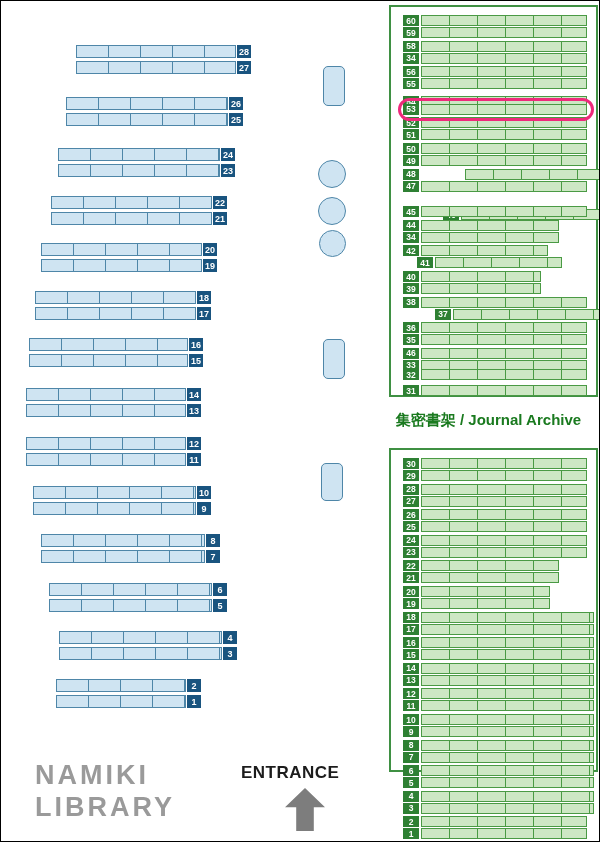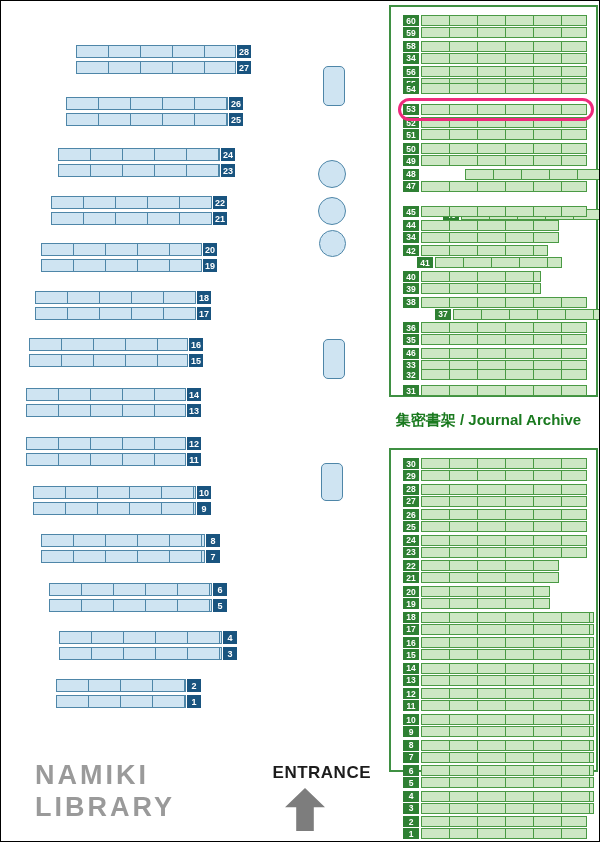--- a/index.html
+++ b/index.html
@@ -78,21 +78,21 @@
     position:absolute; left:378px; top:410px; width:219px;
     text-align:center; font-size:15px; font-weight:bold;
     color:var(--archive-label-green,#1a7a1f);
   }
   .library-name{
     position:absolute; left:34px; top:758px;
     font-size:27px; font-weight:bold; letter-spacing:3px; line-height:32px;
     color:var(--library-name-gray,#9a9a9a);
   }
   .entrance{
-    position:absolute; left:240px; top:762px; width:130px; text-align:right;
+    position:absolute; left:240px; top:762px; width:130px; text-align:left;
     font-size:17px; font-weight:bold; letter-spacing:0.5px; color:#1c1c1c;
   }
   .arrow{
     position:absolute; left:284px; top:787px; width:40px; height:43px;
     background:var(--entrance-arrow-gray,#7d7d7d);
     clip-path:polygon(50% 0,100% 45%,72% 45%,72% 100%,28% 100%,28% 45%,0 45%);
   }
 </style>
 </head>
 <body>
@@ -267,21 +267,21 @@
         <div class="green-bar" style="width: 166px;"></div>
       </div>
       <div class="green-row" style="top: 59.2px;">
         <div class="green-badge">56</div>
         <div class="green-bar" style="width: 166px;"></div>
       </div>
       <div class="green-row" style="top: 71.2px;">
         <div class="green-badge">55</div>
         <div class="green-bar" style="width: 166px;"></div>
       </div>
-      <div class="green-row" style="top: 76px;">
+      <div class="green-row" style="top: 89px;">
         <div class="green-badge">54</div>
         <div class="green-bar" style="width: 166px;"></div>
       </div>
       <div class="green-row" style="top: 96.8px; justify-content: space-between;">
         <div class="green-badge">53</div>
         <div class="green-bar" style="width: 166px;"></div>
       </div>
       <div class="highlight" style="top: 90.8px;"></div>
       <div class="green-row" style="top: 110.4px;">
         <div class="green-badge">52</div>

